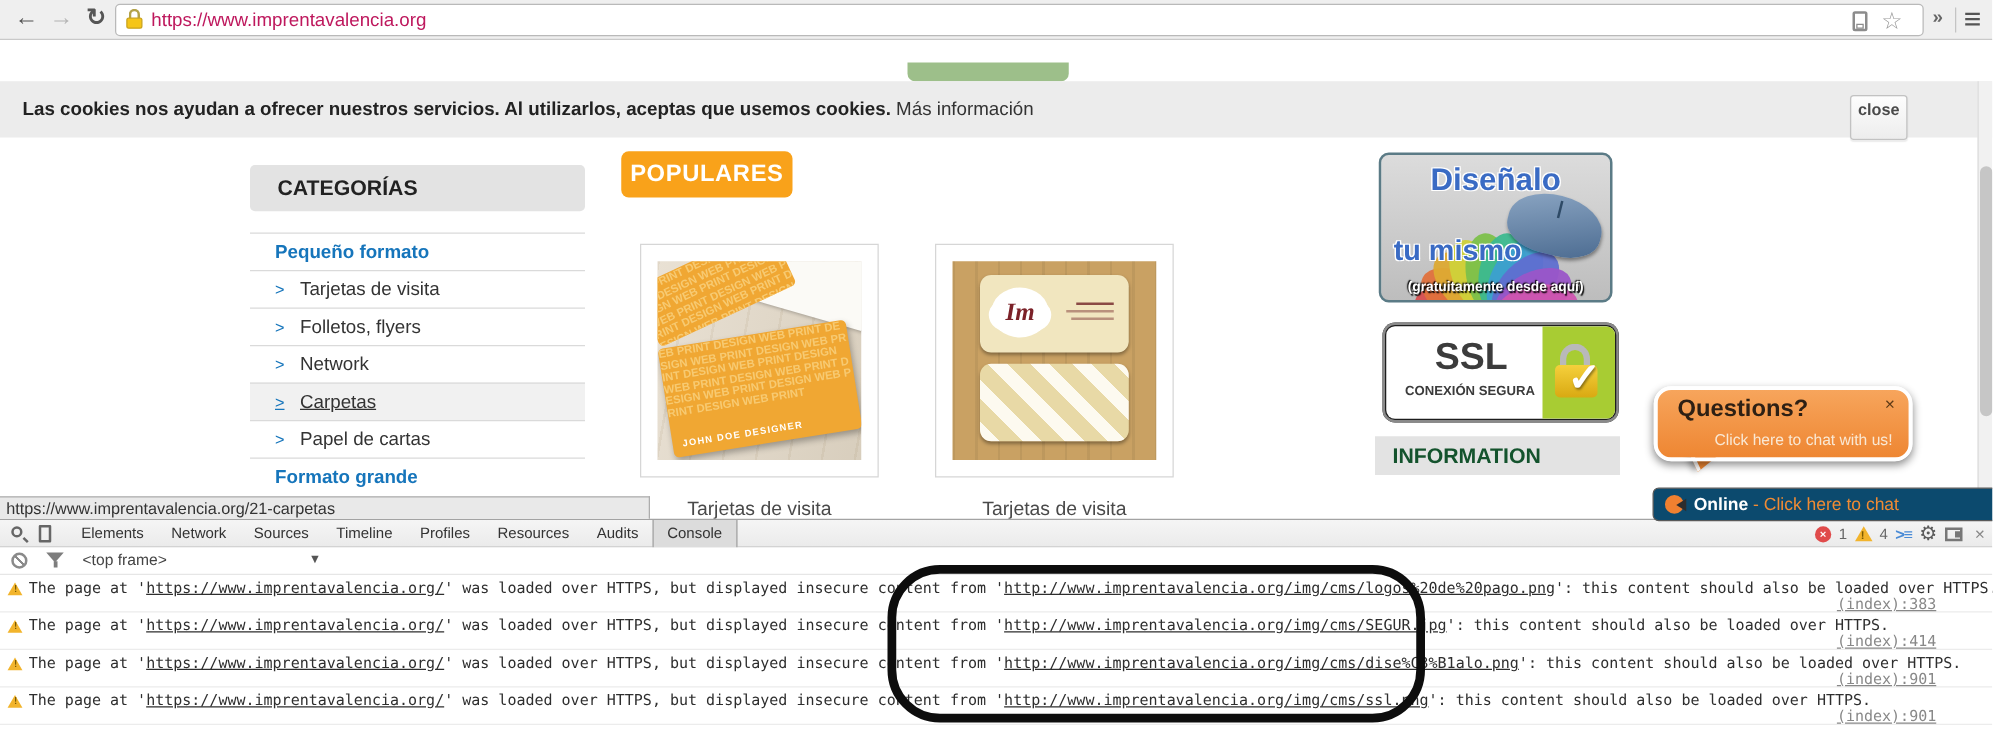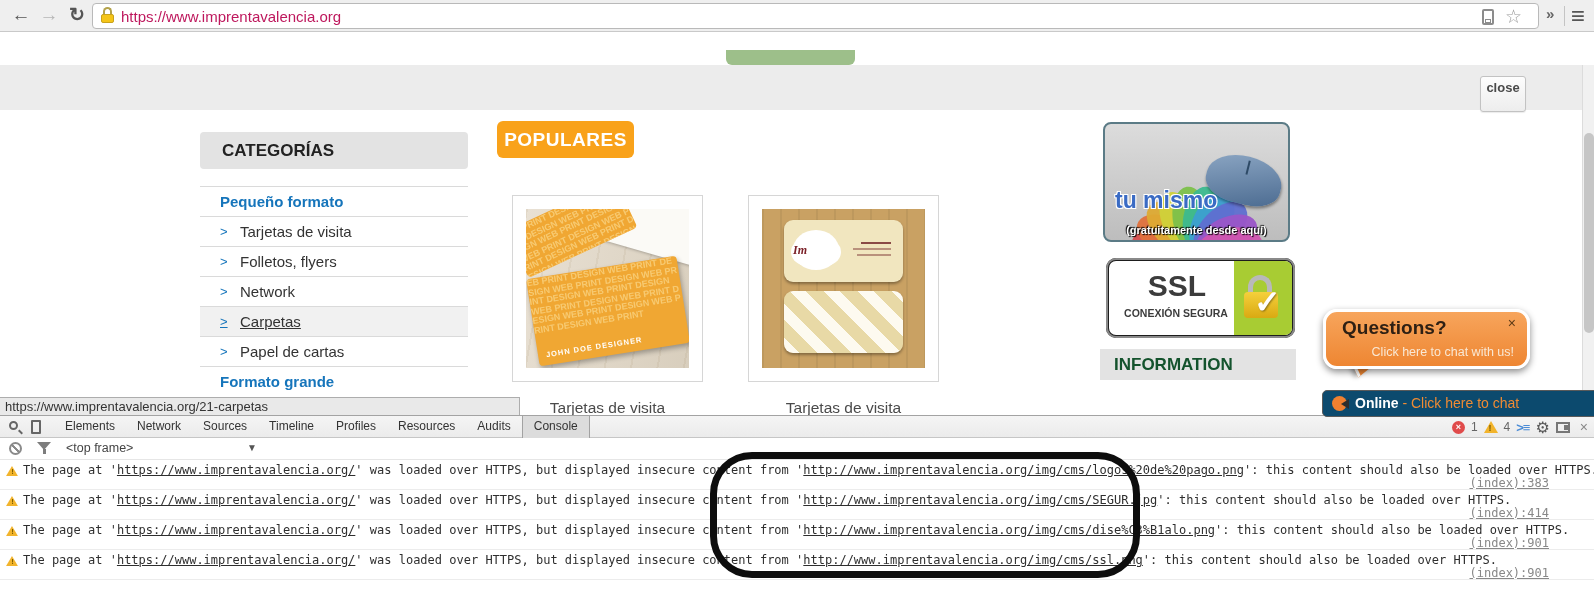--- a/index.html
+++ b/index.html
@@ -50,21 +50,21 @@
   .card1-art:before { content:""; position:absolute; inset:0; background:repeating-linear-gradient(100deg, rgba(120,90,40,.07) 0 2px, transparent 2px 26px); }
   .oc { position:absolute; background:#f0a733; border-radius:4px; overflow:hidden; color:#f7ca72; font-weight:bold; font-size:9px; line-height:9.5px; word-break:break-all; }
   .oc .name { position:absolute; left:8px; bottom:6px; color:#fff; font-size:7.5px; letter-spacing:1px; }
   .whitecard { position:absolute; left:76px; top:-14px; width:100px; height:58px; background:#fbfaf6; transform:rotate(16deg); box-shadow:0 1px 3px rgba(0,0,0,.25); }
   .oc.small { left:-14px; top:-6px; width:120px; height:52px; transform:rotate(-25deg); }
   .oc.main { left:6px; top:58px; width:152px; height:88px; transform:rotate(-9deg); box-shadow:1px 3px 5px rgba(0,0,0,.3); }
   .card2-art { background:#c9a163 repeating-linear-gradient(90deg, rgba(0,0,0,.06) 0 2px, transparent 2px 18px); }
   .cream-card { position:absolute; left:22px; width:119px; height:62px; border-radius:9px; box-shadow:0 2px 3px rgba(0,0,0,.35); }
   .cream-top { top:11px; background:#f1e6bf; }
   .cream-bottom { top:82px; background:repeating-linear-gradient(45deg,#fdfaf0 0 11px,#e8d9a6 11px 24px); }
-  .cloud { position:absolute; left:9px; top:10px; width:46px; height:40px; background:#fff; border-radius:50%; text-align:left; line-height:40px; font-family:"Liberation Serif", serif; font-style:italic; font-weight:bold; font-size:12px; color:#7b2128; box-shadow:8px 2px 0 -6px #fff, -8px 2px 0 -6px #fff; }
+  .cloud { position:absolute; left:9px; top:10px; width:46px; height:40px; background:#fff; border-radius:50%; text-align:center; line-height:40px; font-family:"Liberation Serif", serif; font-style:italic; font-weight:bold; font-size:20px; color:#7b2128; box-shadow:8px 2px 0 -6px #fff, -8px 2px 0 -6px #fff; }
   .mini-line { position:absolute; right:12px; height:2px; background:#8a4a45; }
   .plabel { position:absolute; top:366px; width:191px; text-align:center; font-size:15.5px; color:#4a4a4a; }
 
   
   .design-banner { position:absolute; left:1103px; top:89px; width:187px; height:120px; border-radius:8px; border:2px solid #5b7b86; background:linear-gradient(#dcdcdc,#bdbdbd); overflow:hidden; cursor:pointer; }
   .fan { position:absolute; left:50%; bottom:2px; width:0; height:0; }
   .petal { position:absolute; bottom:-14px; left:-19px; width:38px; height:66px; border-radius:50%; transform-origin:50% 100%; opacity:.95; }
   .mouse { position:absolute; right:6px; top:32px; width:76px; height:48px; background:linear-gradient(160deg,#8fa9c6,#48688e); border-radius:55% 55% 45% 45%; transform:rotate(14deg); box-shadow:1px 2px 3px rgba(0,0,0,.4); }
   .mouse:before { content:""; position:absolute; left:50%; top:4px; width:2px; height:14px; background:#2e4a66; }
   .db-line1 { position:absolute; left:0; top:6px; width:100%; text-align:center; font-size:25px; font-weight:bold; color:#3a6bc4; text-shadow:1px 1px 0 #fff,-1px -1px 0 #fff,1px -1px 0 #fff,-1px 1px 0 #fff; }
@@ -163,20 +163,24 @@
     </div>
     <span class="ovf">»</span>
     <span class="tb-sep"></span>
     <span class="menu-ic">≡</span>
   </div>
 
   <div class="page">
     <div class="green-tab"></div>
 
     <div class="cookie-bar">
+      <div class="cookie-text">
+        <b>Las cookies nos ayudan a ofrecer nuestros servicios. Al utilizarlos, aceptas que usemos cookies.</b>
+        <span class="more">Más información</span>
+      </div>
       <div class="close-btn">close</div>
     </div>
 
     <div class="cat-header">CATEGORÍAS</div>
     <div class="cat-list">
       <div class="cat-row cat"><span class="lbl">Pequeño formato</span></div>
       <div class="cat-row sub"><span class="chev">&gt;</span><span class="lbl">Tarjetas de visita</span></div>
       <div class="cat-row sub"><span class="chev">&gt;</span><span class="lbl">Folletos, flyers</span></div>
       <div class="cat-row sub"><span class="chev">&gt;</span><span class="lbl">Network</span></div>
       <div class="cat-row sub active"><span class="chev">&gt;</span><span class="lbl">Carpetas</span></div>
@@ -218,20 +222,21 @@
         <i class="petal" style="background:#ddaa33;transform:rotate(-45deg)"></i>
         <i class="petal" style="background:#cfd13a;transform:rotate(-27deg)"></i>
         <i class="petal" style="background:#7cc04a;transform:rotate(-9deg)"></i>
         <i class="petal" style="background:#3cb98f;transform:rotate(9deg)"></i>
         <i class="petal" style="background:#3c9fd0;transform:rotate(27deg)"></i>
         <i class="petal" style="background:#5f6fd0;transform:rotate(45deg)"></i>
         <i class="petal" style="background:#9a55c8;transform:rotate(63deg)"></i>
         <i class="petal" style="background:#d055b0;transform:rotate(81deg)"></i>
       </div>
       <div class="mouse"></div>
+      <div class="db-line1">Diseñalo</div>
       <div class="db-line2">tu mismo</div>
       <div class="db-line3">(gratuitamente desde aquí)</div>
     </div>
 
     <div class="ssl-badge">
       <div class="ssl-inner">
         <div class="ssl-green"></div>
         <div class="ssl-title">SSL</div>
         <div class="ssl-sub">CONEXIÓN SEGURA</div>
         <div class="padlock">

